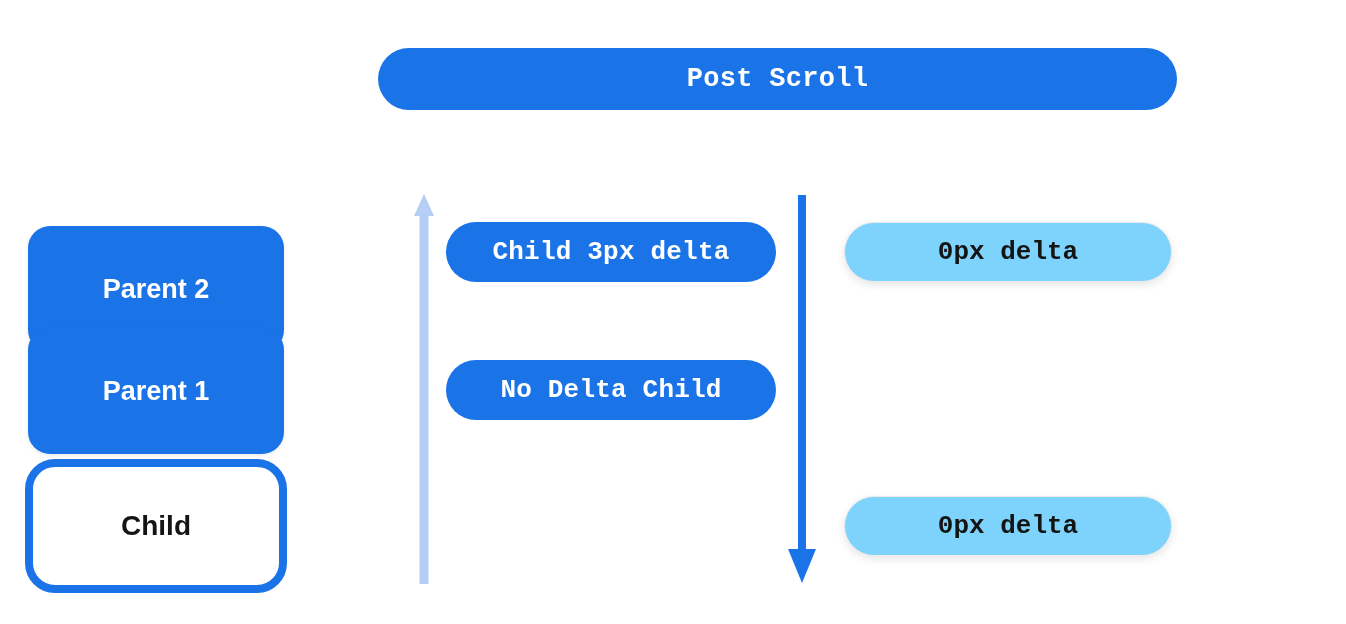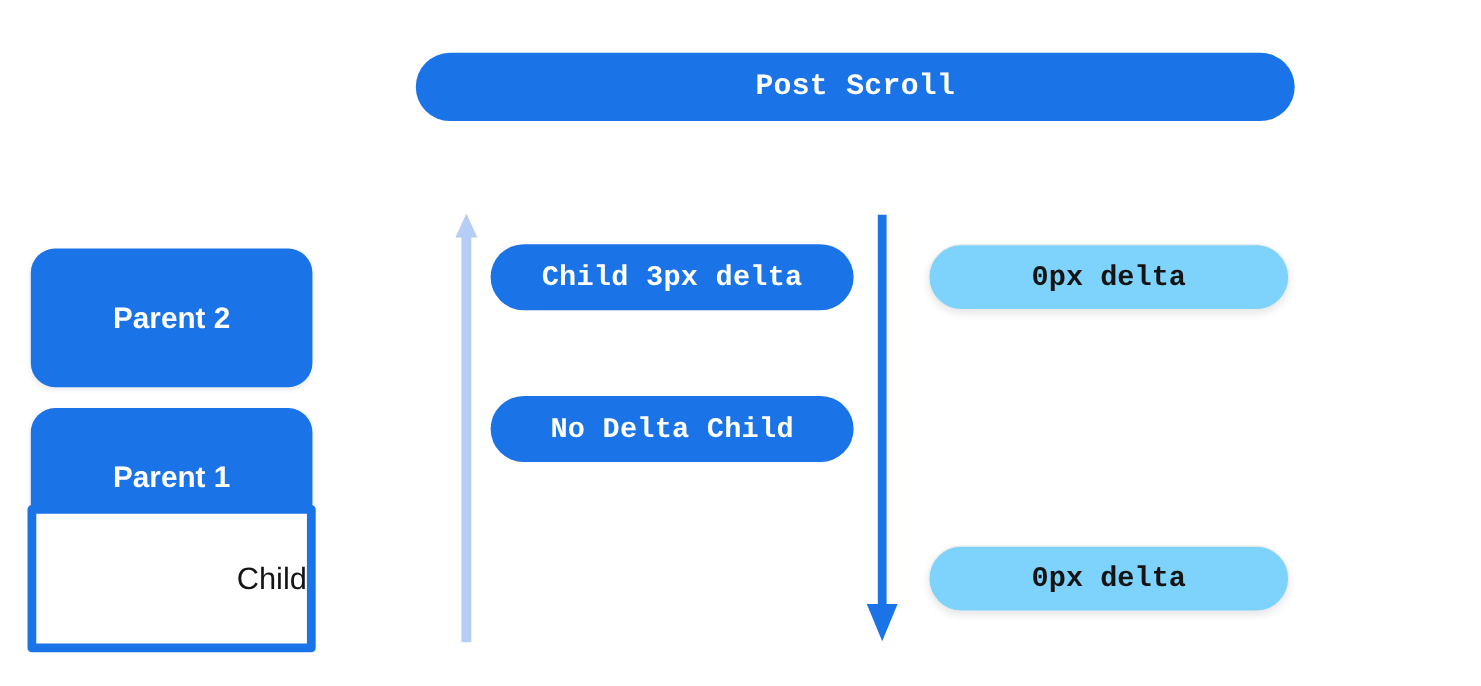--- a/index.html
+++ b/index.html
@@ -47,28 +47,27 @@
   .box.filled{
     background:var(--blue);
     color:#ffffff;
     font-weight:700;
     font-size:27px;
     box-shadow:0 2px 5px rgba(0,0,0,0.08);
   }
   .box.outlined{
     background:#ffffff;
     color:var(--text-dark);
-    font-weight:400;
+    font-weight:700;
     font-size:28px;
     border:8px solid var(--blue);
-    border-radius:4px;
-    justify-content:flex-end;
+    border-radius:30px;
   }
   .parent2{left:28px;top:188px;width:256px;height:126px;margin-top:38px;}
-  .parent1{left:28px;top:328px;width:256px;height:126px;margin-top:43px;}
+  .parent1{left:28px;top:328px;width:256px;height:126px;}
   .child{left:25px;top:459px;width:262px;height:134px;}
   .mid-pill{width:330px;height:60px;font-size:26px;letter-spacing:0.2px;}
   .mid-pill-1{left:446px;top:222px;}
   .mid-pill-2{left:446px;top:360px;}
   .right-pill{width:328px;height:60px;font-size:26px;}
   .right-pill-1{left:844px;top:222px;}
   .right-pill-2{left:844px;top:496px;}
   .arrow{position:absolute;display:block;}
   .arrow-up{left:412px;top:194px;}
   .arrow-up .shape{fill:var(--light-blue);}

